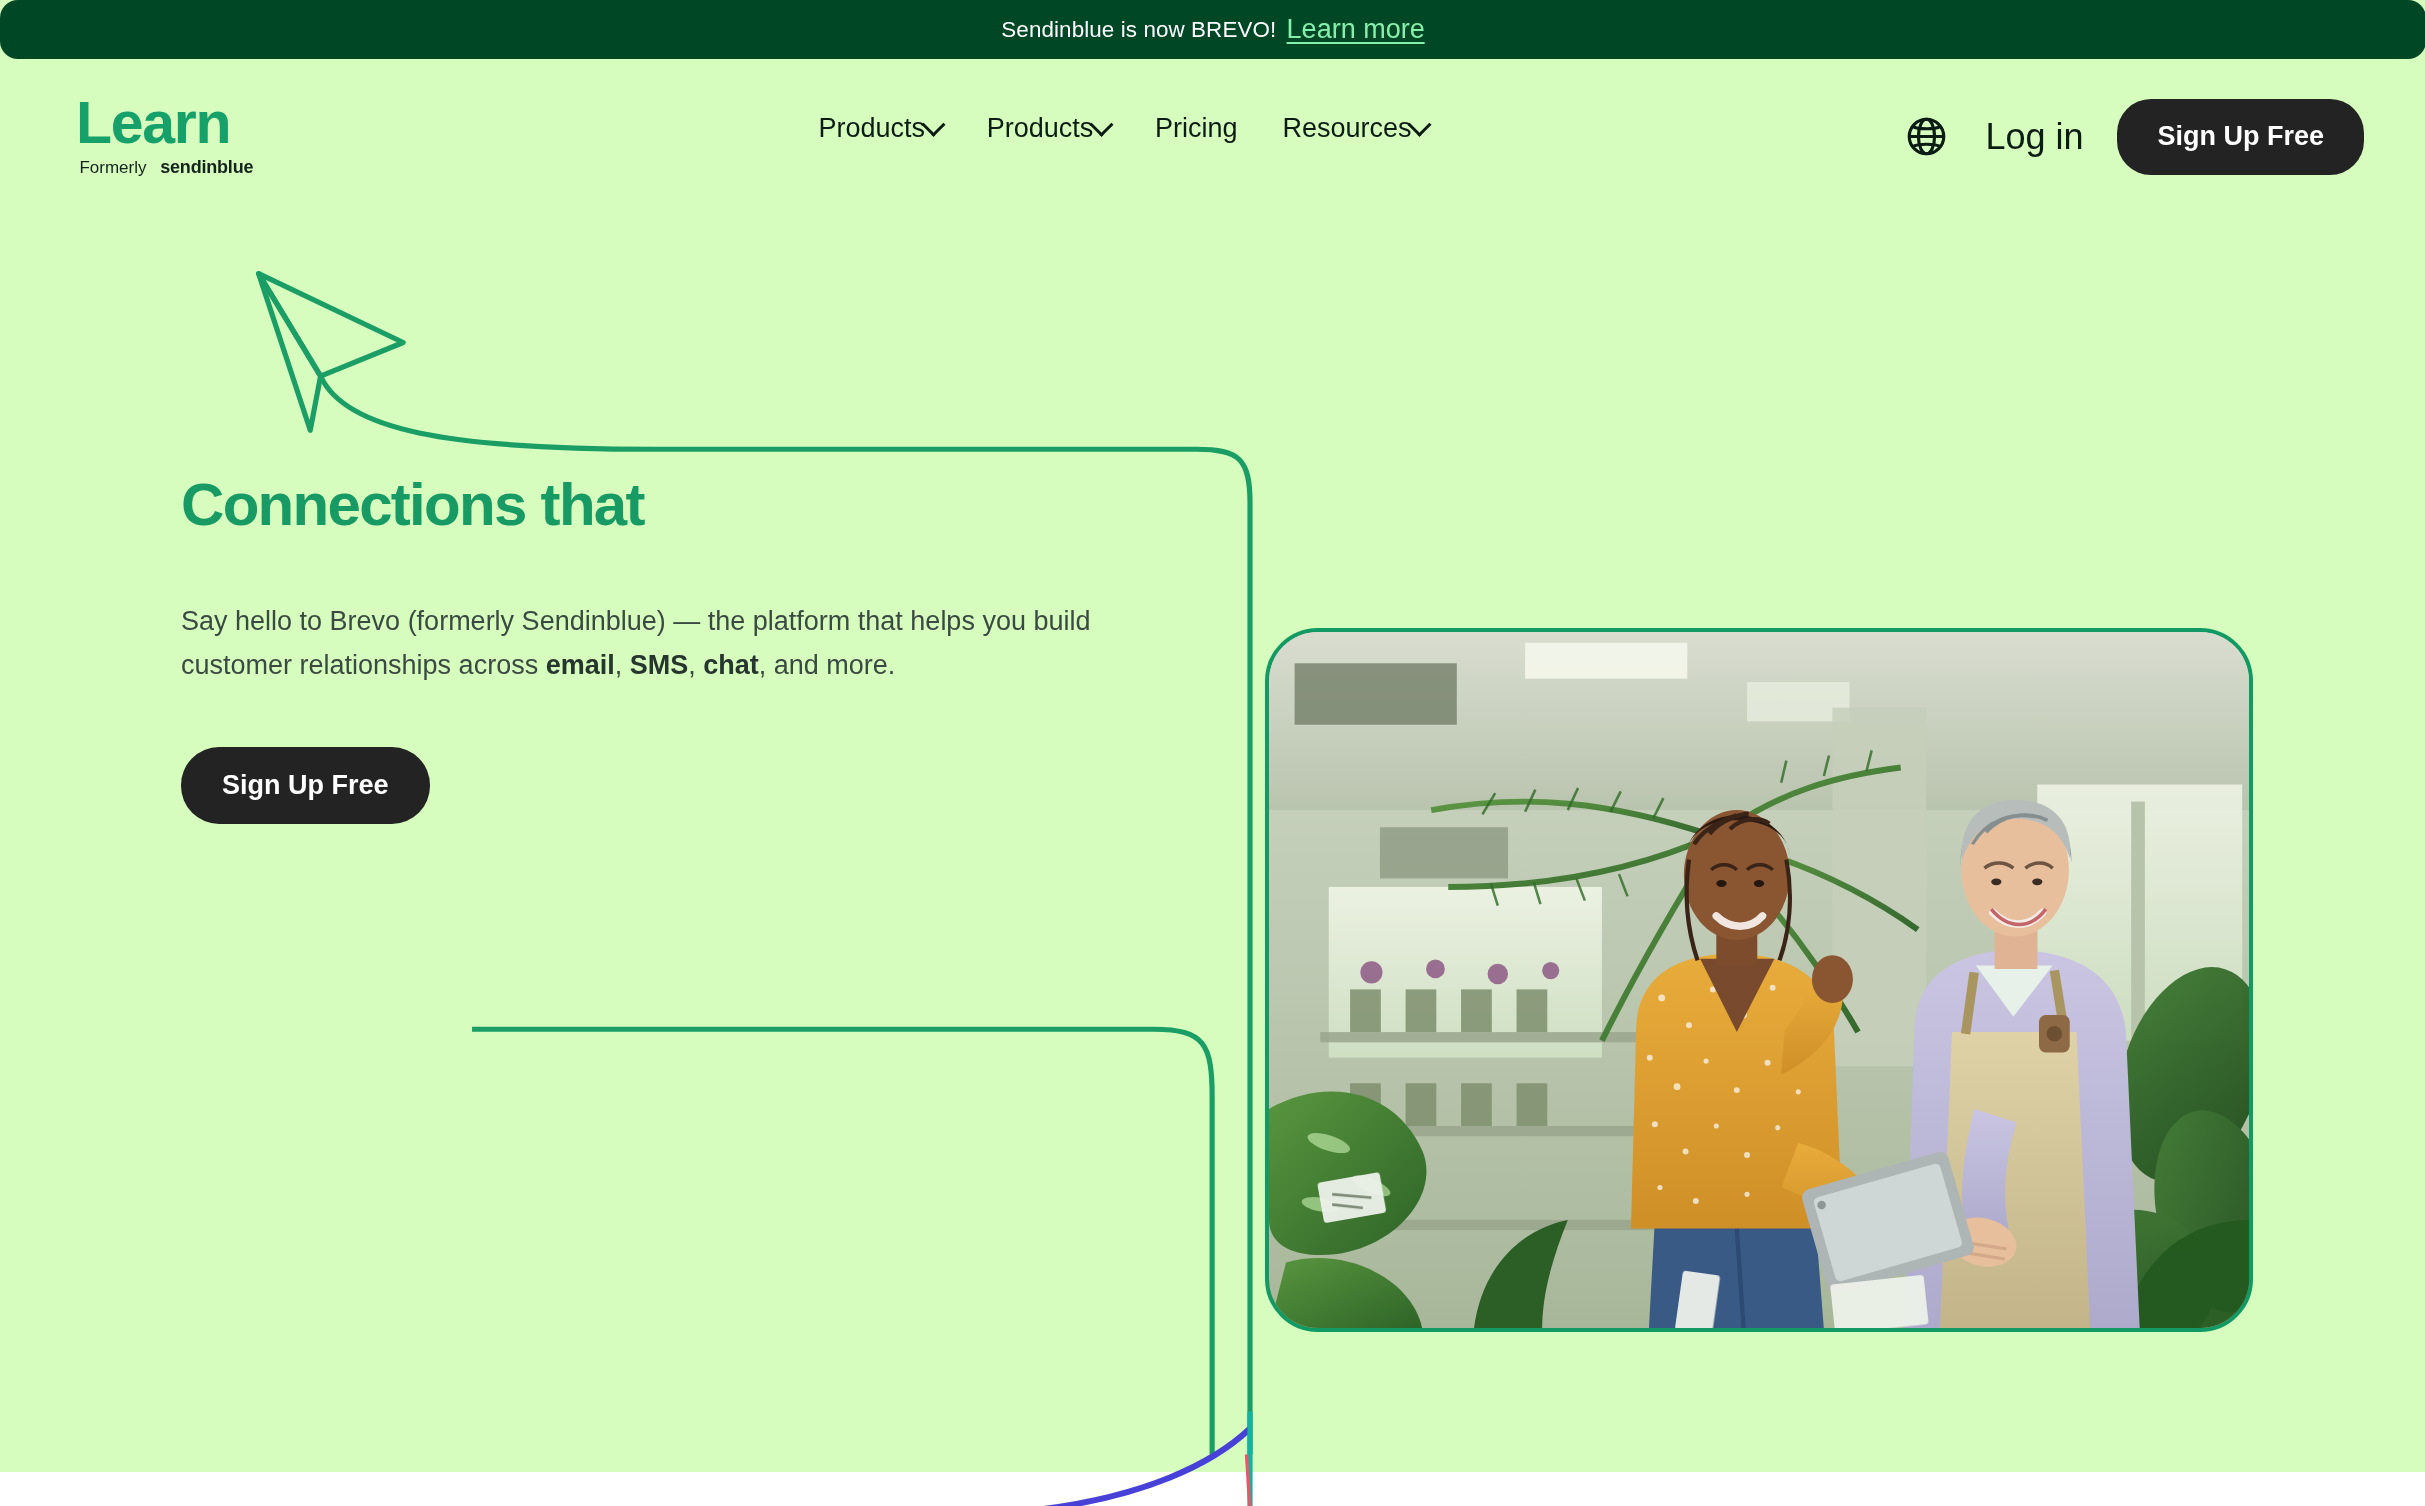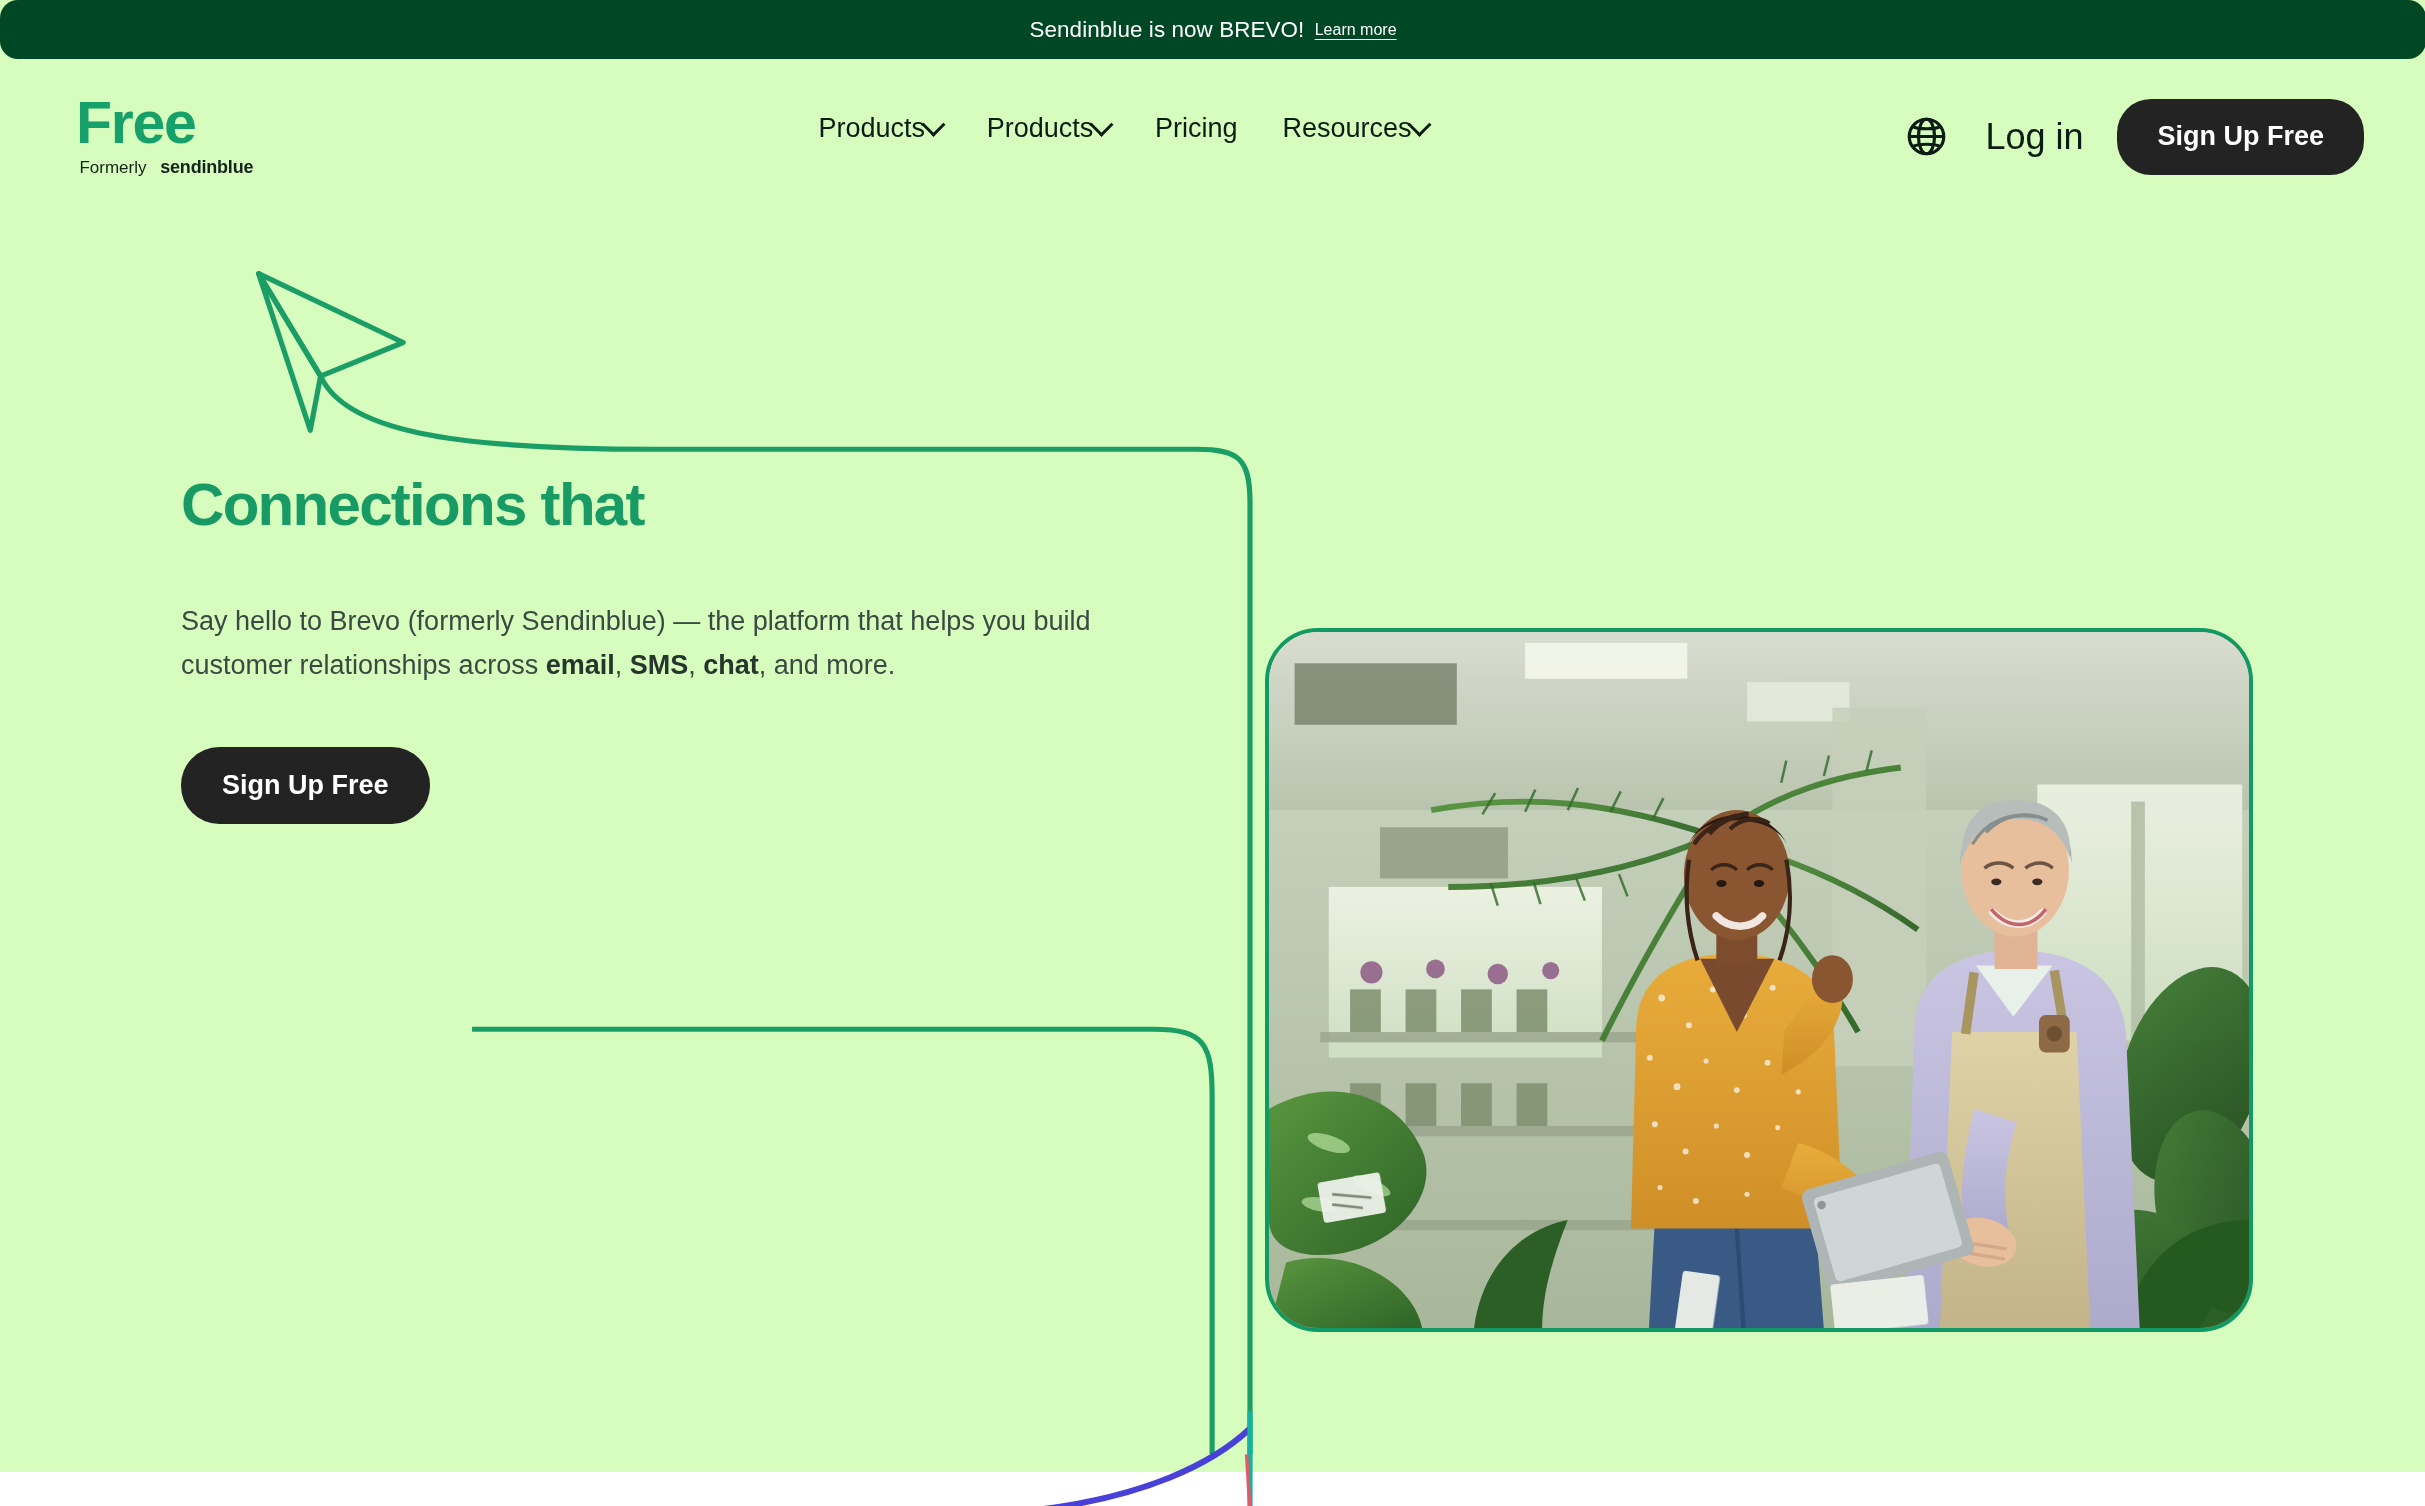--- a/index.html
+++ b/index.html
@@ -44,22 +44,22 @@
     justify-content: center;
     z-index: 40;
     border-radius: 18px;
   }
   .announce-text {
     color: #ffffff;
     font-size: 22.4px;
     letter-spacing: 0.1px;
   }
   .announce-link {
-    color: #ffffff;
-    font-size: 16px;
+    color: #86efac;
+    font-size: 27px;
     text-decoration: underline;
     text-underline-offset: 4.3px;
     margin-left: 10.3px;
     cursor: pointer;
   }
 
   
   .header {
     position: absolute;
     left: 0; top: 59px;
@@ -224,21 +224,21 @@
   <div class="hero-bg"></div>
 
   <div class="announce-bar">
     <span class="announce-text">Sendinblue is now BREVO!</span>
     <a class="announce-link">Learn more</a>
   </div>
 
   <div class="header">
 
     <div class="logo-block">
-      <div class="logo-word">Free</div>
+      <div class="logo-word">Learn</div>
       <div class="logo-sub">
         <span class="logo-sub-a">Formerly</span>
         <span class="logo-sub-b">sendinblue</span>
       </div>
     </div>
 
     <nav class="nav-main">
       <div class="nav-item">
         <span>Products</span>
         <span class="chev"></span>

